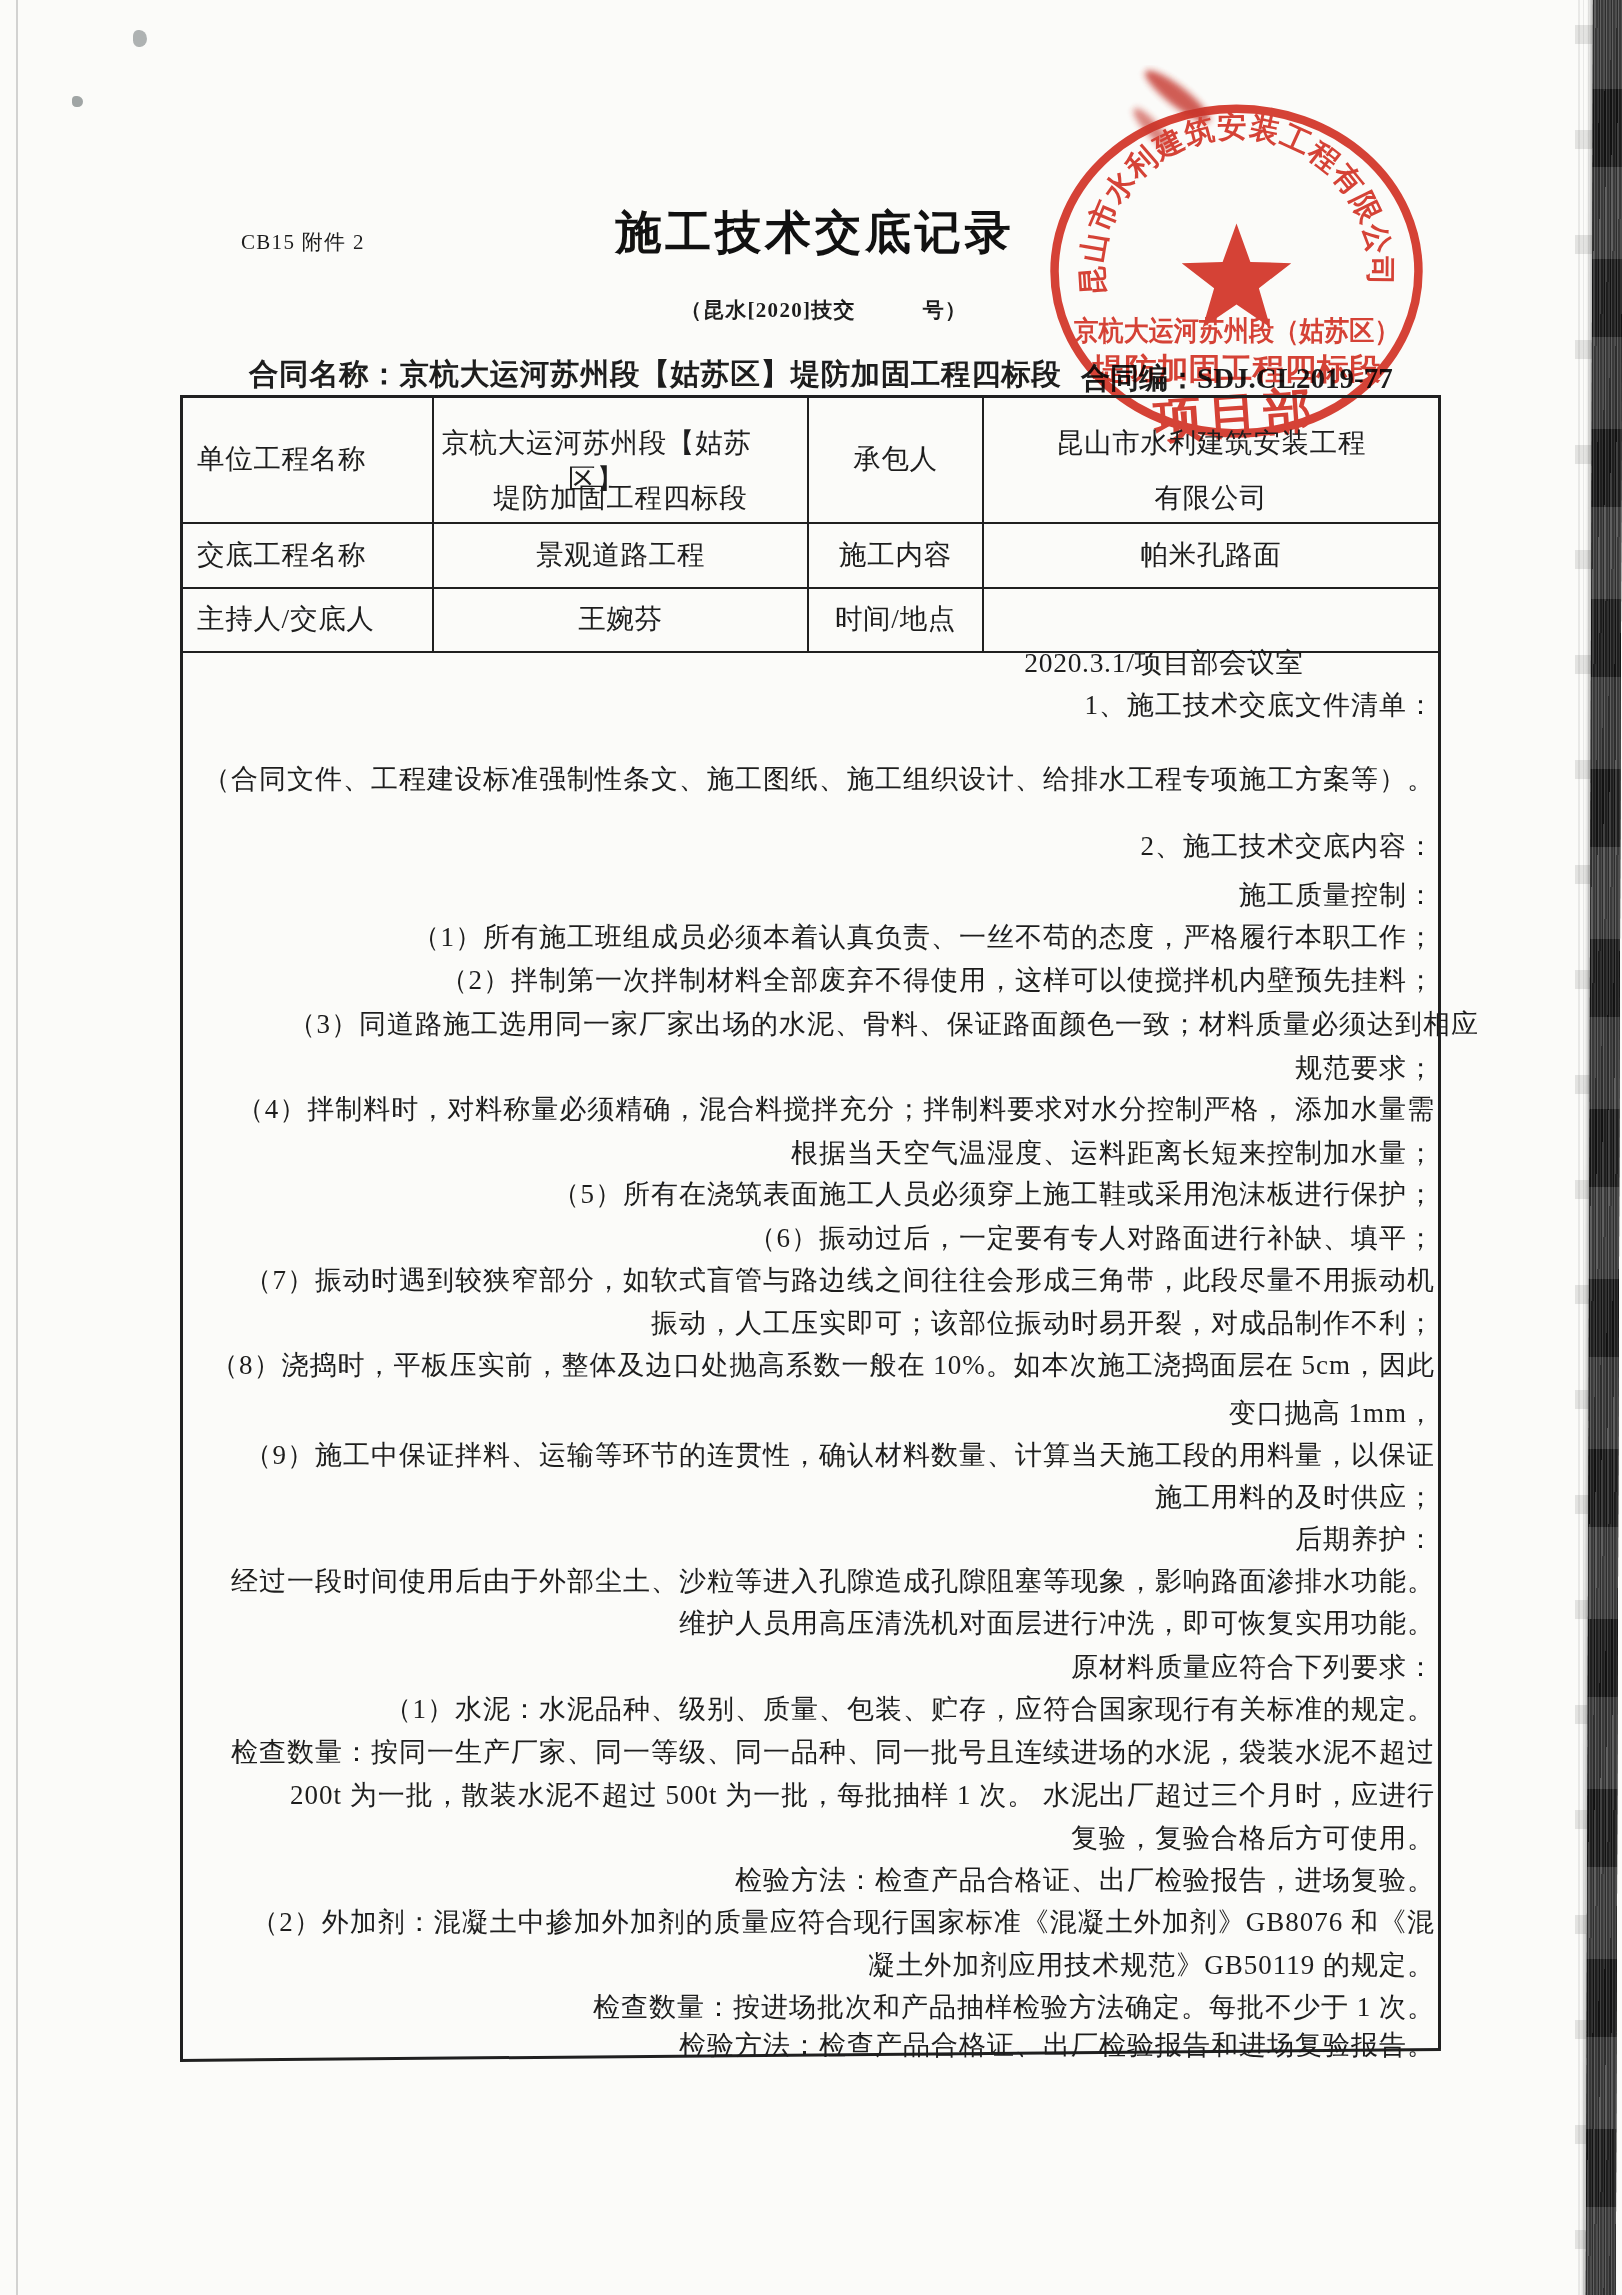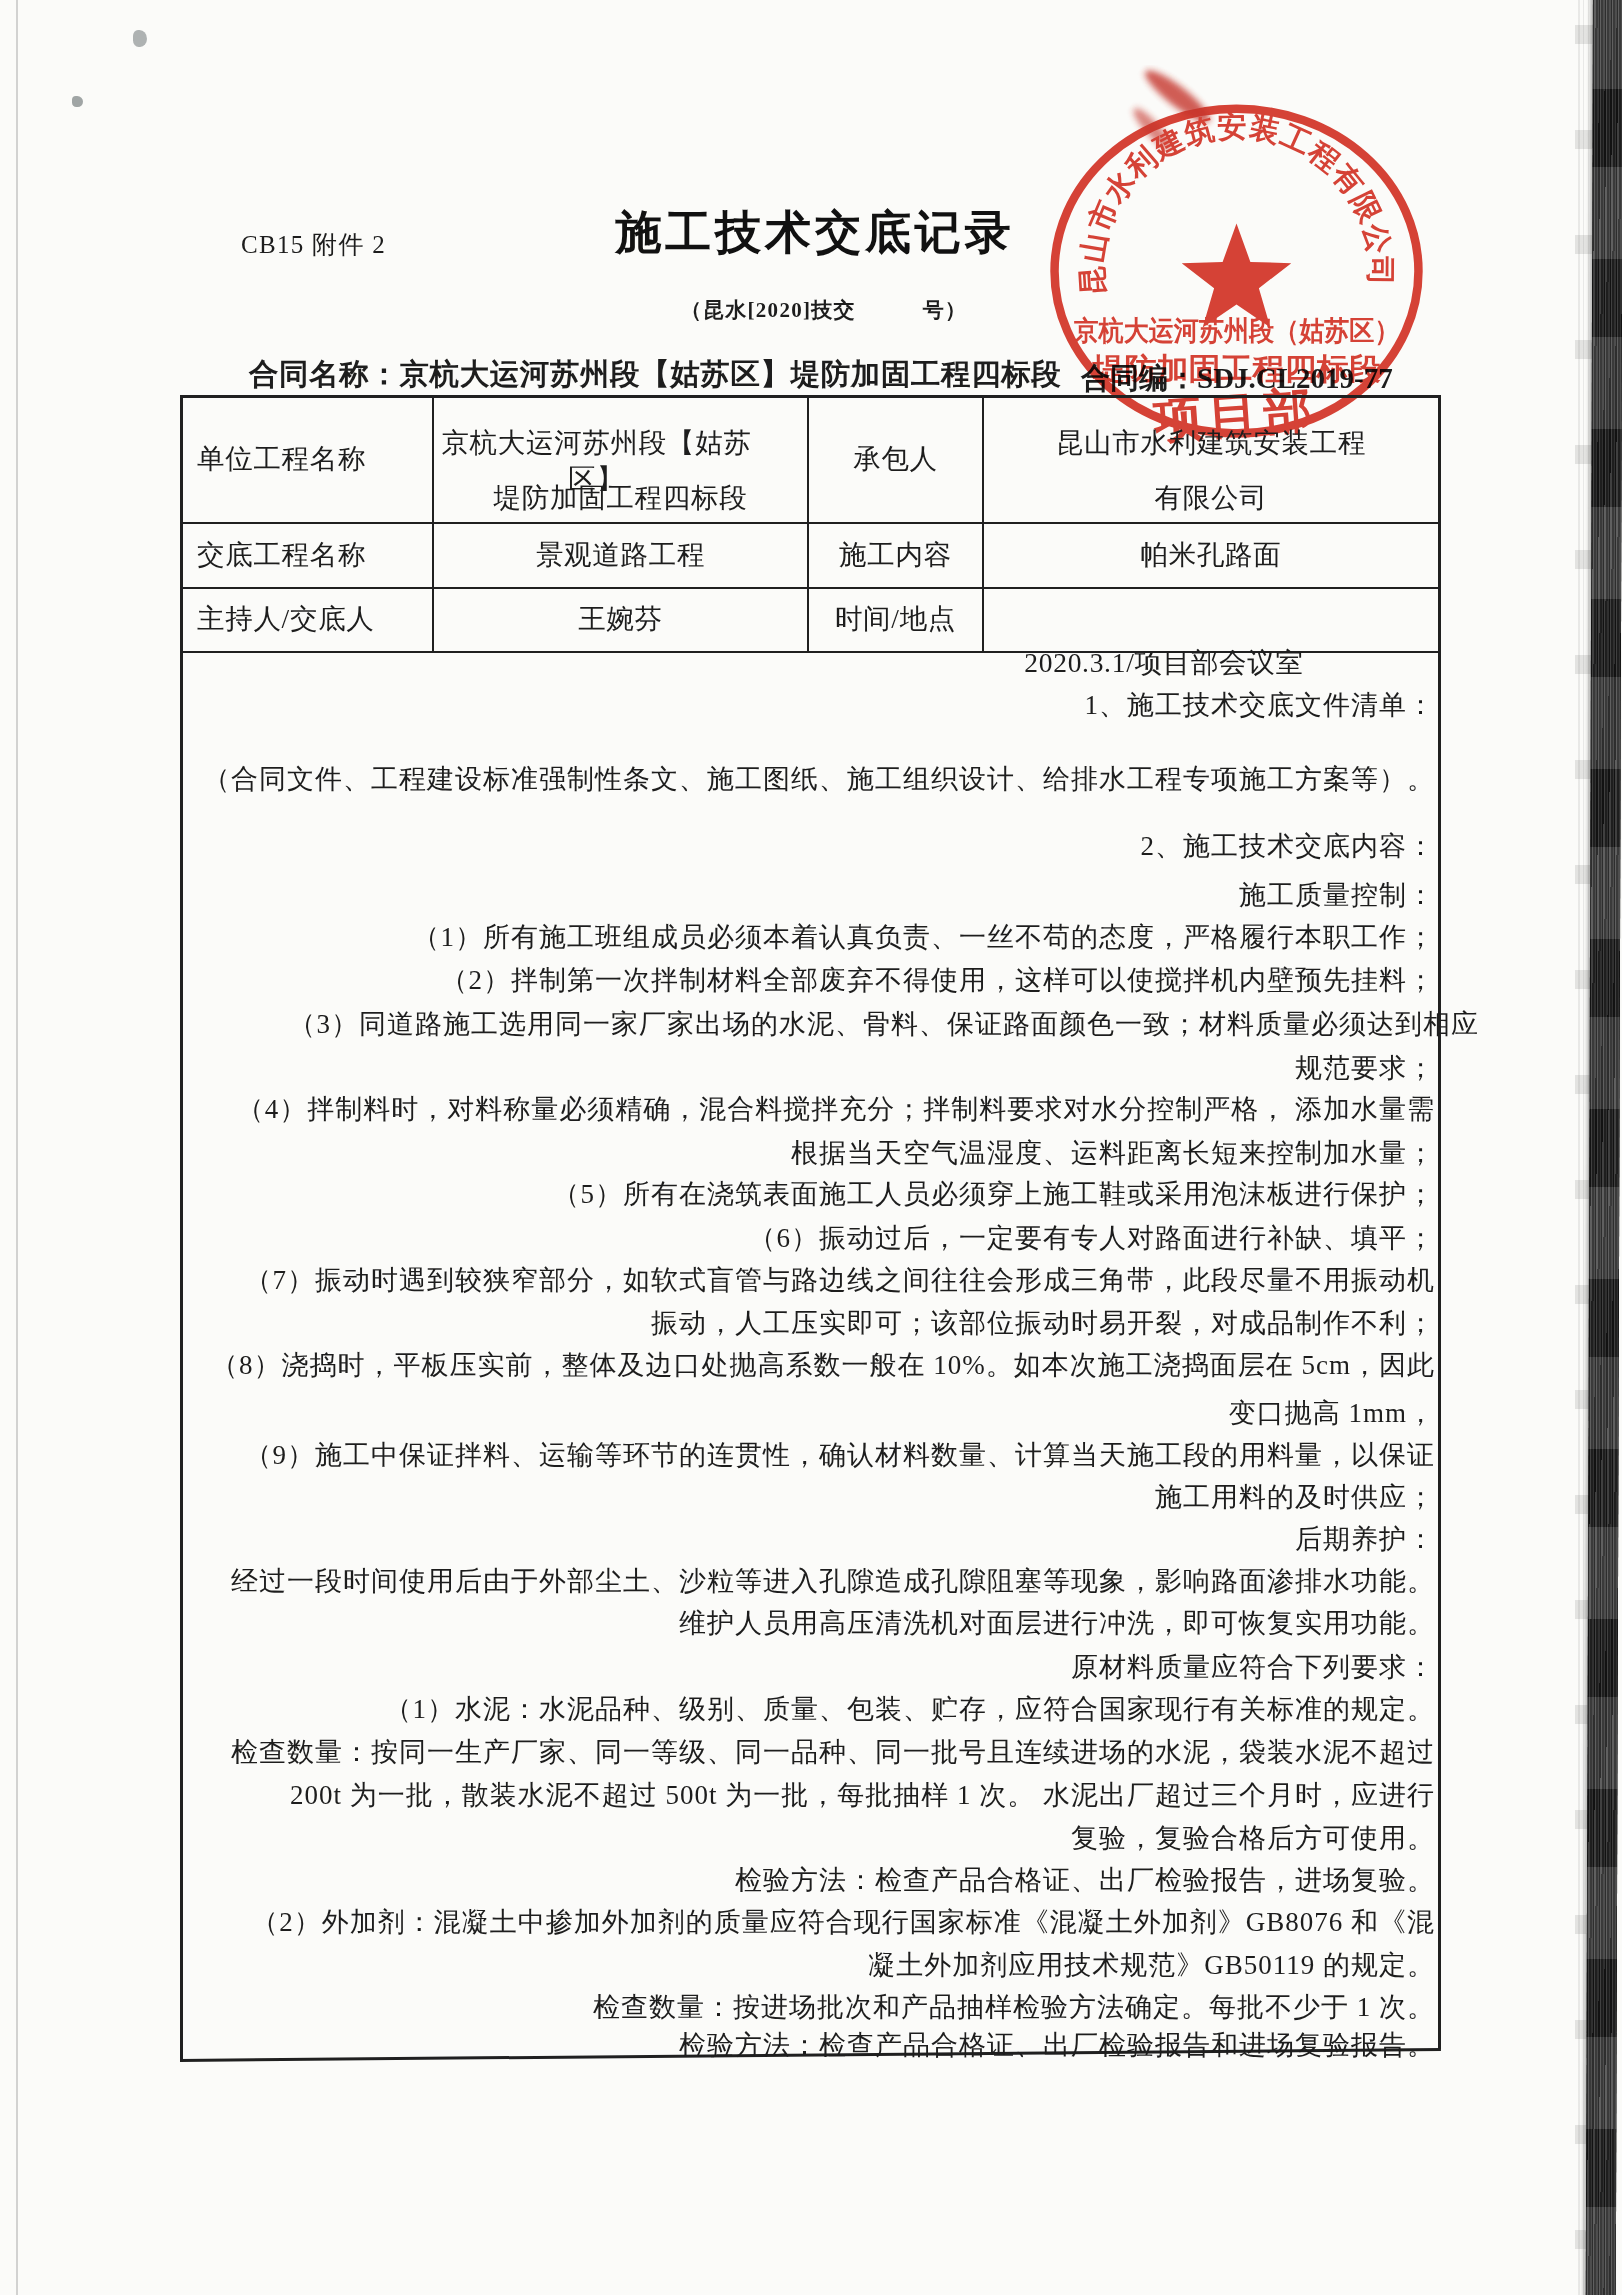--- a/index.html
+++ b/index.html
@@ -22,21 +22,21 @@
     right:0;top:-3.9px;width:30px;height:2303px;
     background:
       repeating-linear-gradient(0deg, rgba(255,255,255,.10) 0 92px, rgba(0,0,0,.18) 92px 170px),
       repeating-linear-gradient(90deg, #161616 0 1.3px, #4e4e4e 1.3px 2.6px, #242424 2.6px 4.6px, #3a3a3a 4.6px 5.9px),
       linear-gradient(#2c2c2c,#222);
     transform:rotate(.18deg);transform-origin:top right;
     box-shadow:-2.6px 0 3.9px rgba(60,60,60,.35);
   }
   .speck{background:#6f7678;border-radius:40% 60% 55% 45%;}
   
-  .attachment{left:241px;top:228px;font-size:25px;letter-spacing:1.3px;}
+  .attachment{left:241px;top:228px;font-size:21px;letter-spacing:1.3px;}
   .doc-title{left:609px;top:202px;width:412px;text-align:center;font-size:46px;font-weight:700;letter-spacing:3.9px;color:#111;}
   .doc-subtitle{left:641px;top:296px;width:366px;text-align:center;font-size:21px;font-weight:600;letter-spacing:1.3px;}
   .contract-line{left:249px;top:355px;font-size:29.4px;font-weight:600;letter-spacing:0.7px;}
   .contract-no{left:1081px;top:359px;font-size:29px;font-weight:600;mix-blend-mode:multiply;}
   
   .bl{background:#202020;}
   
   .cell{font-size:27.5px;letter-spacing:0.7px;}
   .cell.center{text-align:center;}
   

